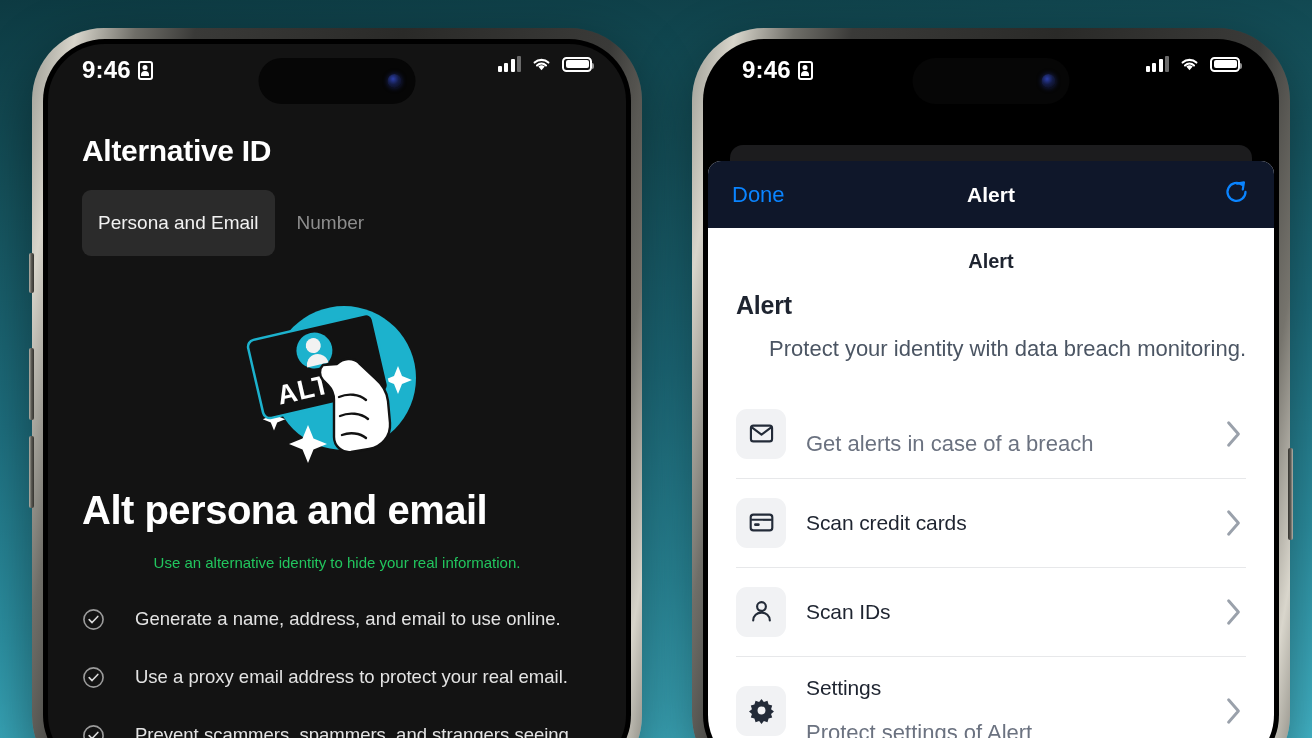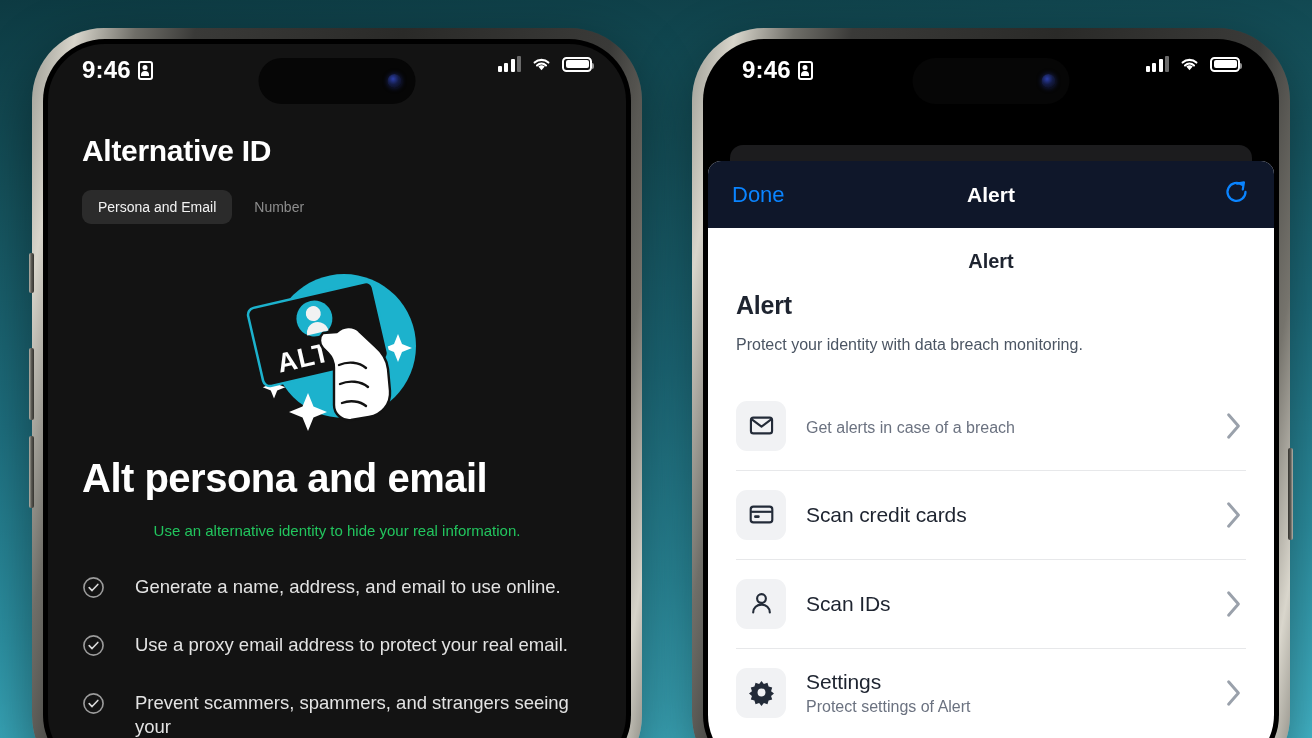--- a/index.html
+++ b/index.html
@@ -126,22 +126,22 @@
   .lp-body { padding: 4px 34px 0 34px; }
   .lp-title {
     color: #fff; font-size: 30px; font-weight: 700;
     letter-spacing: -0.3px; margin: 28px 0 0 0;
   }
   .segmented {
     display: flex; align-items: center; gap: 6px;
     margin-top: 22px;
   }
   .seg {
-    font-size: 14px; color: #8d8d8d;
-    padding: 9px 16px; border-radius: 9px;
+    font-size: 19px; color: #8d8d8d;
+    padding: 22px 16px; border-radius: 9px;
     white-space: nowrap;
   }
   .seg.active { background: #2b2b2b; color: #f2f2f2; }
 
   .illustration {
     margin: 34px auto 0 auto;
     width: 210px; height: 180px;
     display: block;
   }
 
@@ -206,43 +206,43 @@
     font-size: 20px; font-weight: 700;
     color: #1e2430;
     padding: 22px 0 18px 0;
   }
   .web-body { padding: 0 28px; }
   .web-h1 {
     font-size: 25px; font-weight: 700; color: #1e2430;
     letter-spacing: -0.2px;
   }
   .web-p {
-    font-size: 16px; color: #4b5563;
-    margin-top: 14px; line-height: 1.35;
+    font-size: 22px; color: #4b5563;
+    margin-top: 14px; line-height: 1.35; text-align: right;
   }
   .rows { margin-top: 26px; }
   .row {
     display: flex; align-items: center; gap: 20px;
     padding: 19px 0;
     border-bottom: 1px solid #e7e8ea;
   }
   .row:last-child { border-bottom: none; }
   .tile {
     flex: 0 0 auto;
     width: 50px; height: 50px; border-radius: 11px;
     background: #f1f2f4;
     display: flex; align-items: center; justify-content: center;
   }
   .row-txt { flex: 1 1 auto; min-width: 0; }
   .row-title {
     font-size: 21px; color: #1e2430; font-weight: 400;
     letter-spacing: -0.1px;
   }
   .row-sub {
-    font-size: 16px; color: #6b7280; margin-top: 4px;
+    font-size: 22px; color: #6b7280; margin-top: 20px;
   }
   .chev { flex: 0 0 auto; margin-right: 4px; }
 </style>
 </head>
 <body>
 
 <div class="phone" id="phone-left">
 
   <div class="btn-side" style="left:-3px; top:225px; width:5px; height:40px;"></div>
   <div class="btn-side" style="left:-3px; top:320px; width:5px; height:72px;"></div>

